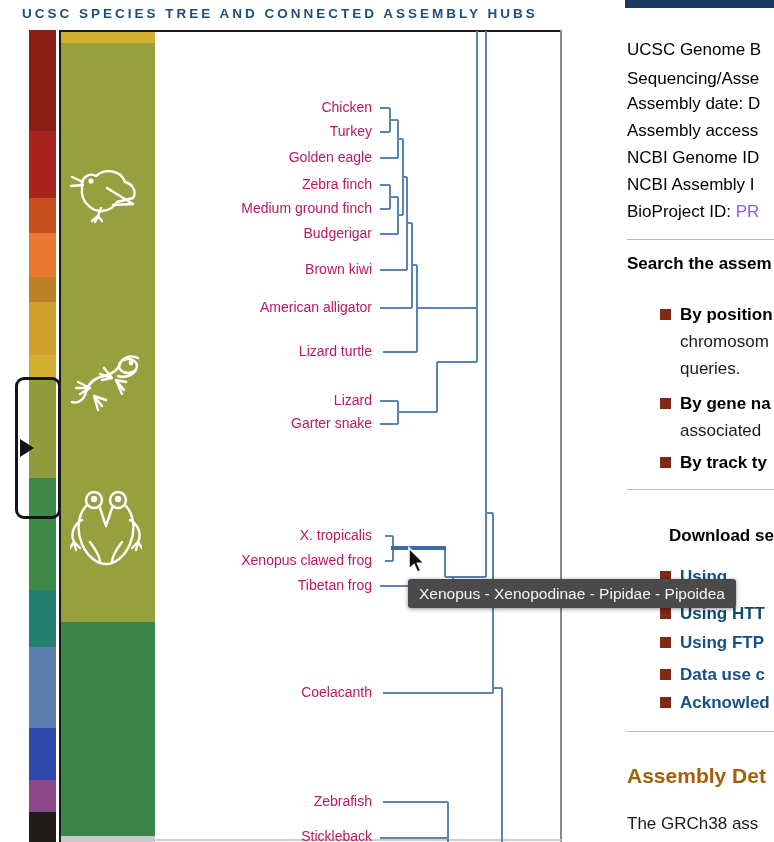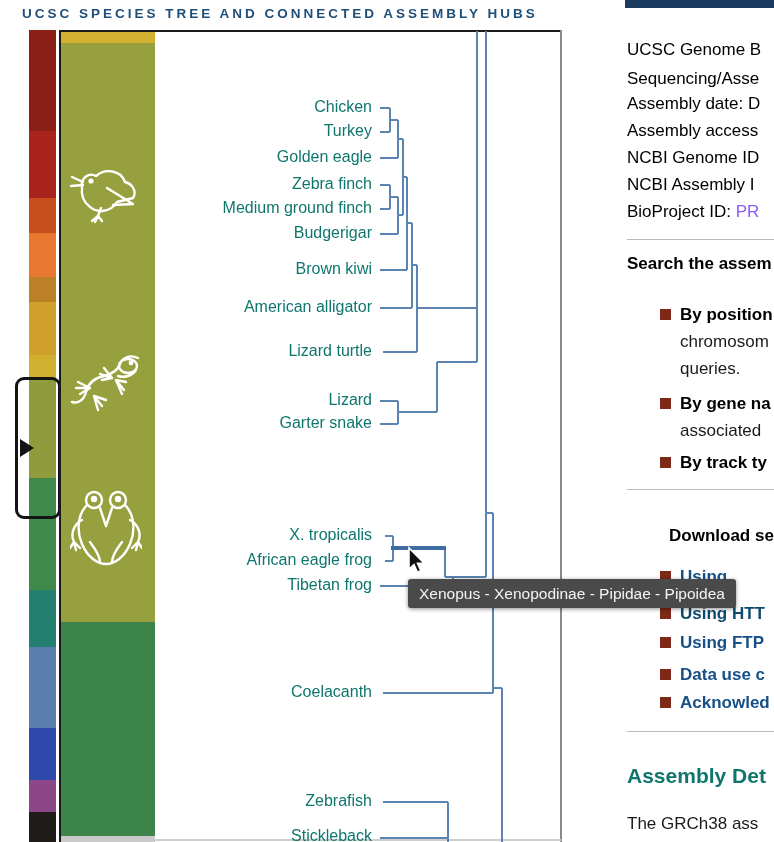--- a/index.html
+++ b/index.html
@@ -15,36 +15,36 @@
   
   #sel-box{left:15px;top:377px;width:40px;height:136px;border:3.5px solid #141414;
       border-radius:9px;background:transparent;}
   #sel-arrow{left:20px;top:439px;width:0;height:0;border-left:14px solid #141414;
       border-top:9px solid transparent;border-bottom:9px solid transparent;}
   
   .panel-border{background:#1a1a1a;}
   
   .band-seg{position:absolute;left:61px;width:94px;}
   
-  .sp-label{position:absolute;right:402px;white-space:nowrap;font-size:16px;color:#0f766e;
+  .sp-label{position:absolute;right:402px;white-space:nowrap;font-size:14px;color:#be185d;
       transform:translateY(-55%);}
   
   .info-line{position:absolute;left:627px;font-size:17px;font-weight:400;color:#000;
       white-space:nowrap;height:27px;line-height:27px;}
   .hr{position:absolute;left:627px;width:147px;height:1px;background:#b9b9b9;}
   .sec-head{position:absolute;left:627px;font-size:17px;font-weight:700;color:#000;
       white-space:nowrap;height:27px;line-height:27px;}
   .bullet-sq{position:absolute;left:660px;width:11px;height:11px;}
   .b-bold{position:absolute;left:680px;font-size:17px;font-weight:700;color:#000;
       white-space:nowrap;height:27px;line-height:27px;}
   .b-reg{position:absolute;left:680px;font-size:17px;font-weight:400;color:#1a1a1a;
       white-space:nowrap;height:27px;line-height:27px;}
   .dl-link{position:absolute;left:680px;font-size:17px;font-weight:700;white-space:nowrap;
       height:27px;line-height:27px;cursor:pointer;}
-  #details-head{left:627px;top:764px;font-size:21px;font-weight:700;color:#0f766e;white-space:nowrap;}
+  #details-head{left:627px;top:764px;font-size:21px;font-weight:700;color:#a16207;white-space:nowrap;}
   #details-text{left:627px;top:814px;font-size:17px;color:#1a1a1a;white-space:nowrap;}
   #top-navy-bar{left:625px;top:0;width:149px;height:8px;}
   
   #tooltip{left:408px;top:579px;height:29px;line-height:29px;padding:0 11px;
       background:#4a4a4a;color:#f4f4f4;font-size:15.5px;white-space:nowrap;border-radius:3px;
       box-shadow:0 1px 4px rgba(0,0,0,.45);}
   svg{position:absolute;}
 </style>
 </head>
 <body>
@@ -178,21 +178,21 @@
     <div class="sp-label" style="top: 158px;">Golden eagle</div>
     <div class="sp-label" style="top: 185px;">Zebra finch</div>
     <div class="sp-label" style="top: 209px;">Medium ground finch</div>
     <div class="sp-label" style="top: 234px;">Budgerigar</div>
     <div class="sp-label" style="top: 270px;">Brown kiwi</div>
     <div class="sp-label" style="top: 308px;">American alligator</div>
     <div class="sp-label" style="top: 352px;">Lizard turtle</div>
     <div class="sp-label" style="top: 401px;">Lizard</div>
     <div class="sp-label" style="top: 424px;">Garter snake</div>
     <div class="sp-label" style="top: 536px;">X. tropicalis</div>
-    <div class="sp-label" style="top: 561px;">African eagle frog</div>
+    <div class="sp-label" style="top: 561px;">Xenopus clawed frog</div>
     <div class="sp-label" style="top: 586px;">Tibetan frog</div>
     <div class="sp-label" style="top: 693px;">Coelacanth</div>
     <div class="sp-label" style="top: 802px;">Zebrafish</div>
     <div class="sp-label" style="top: 837px;">Stickleback</div>
   </div>
 
 <div class="abs" id="top-navy-bar" style="background: rgb(27, 58, 95);"></div>
 <div id="info-lines">
     <div class="info-line" style="top: 36px;">UCSC Genome B</div>
     <div class="info-line" style="top: 65px;">Sequencing/Asse</div>

